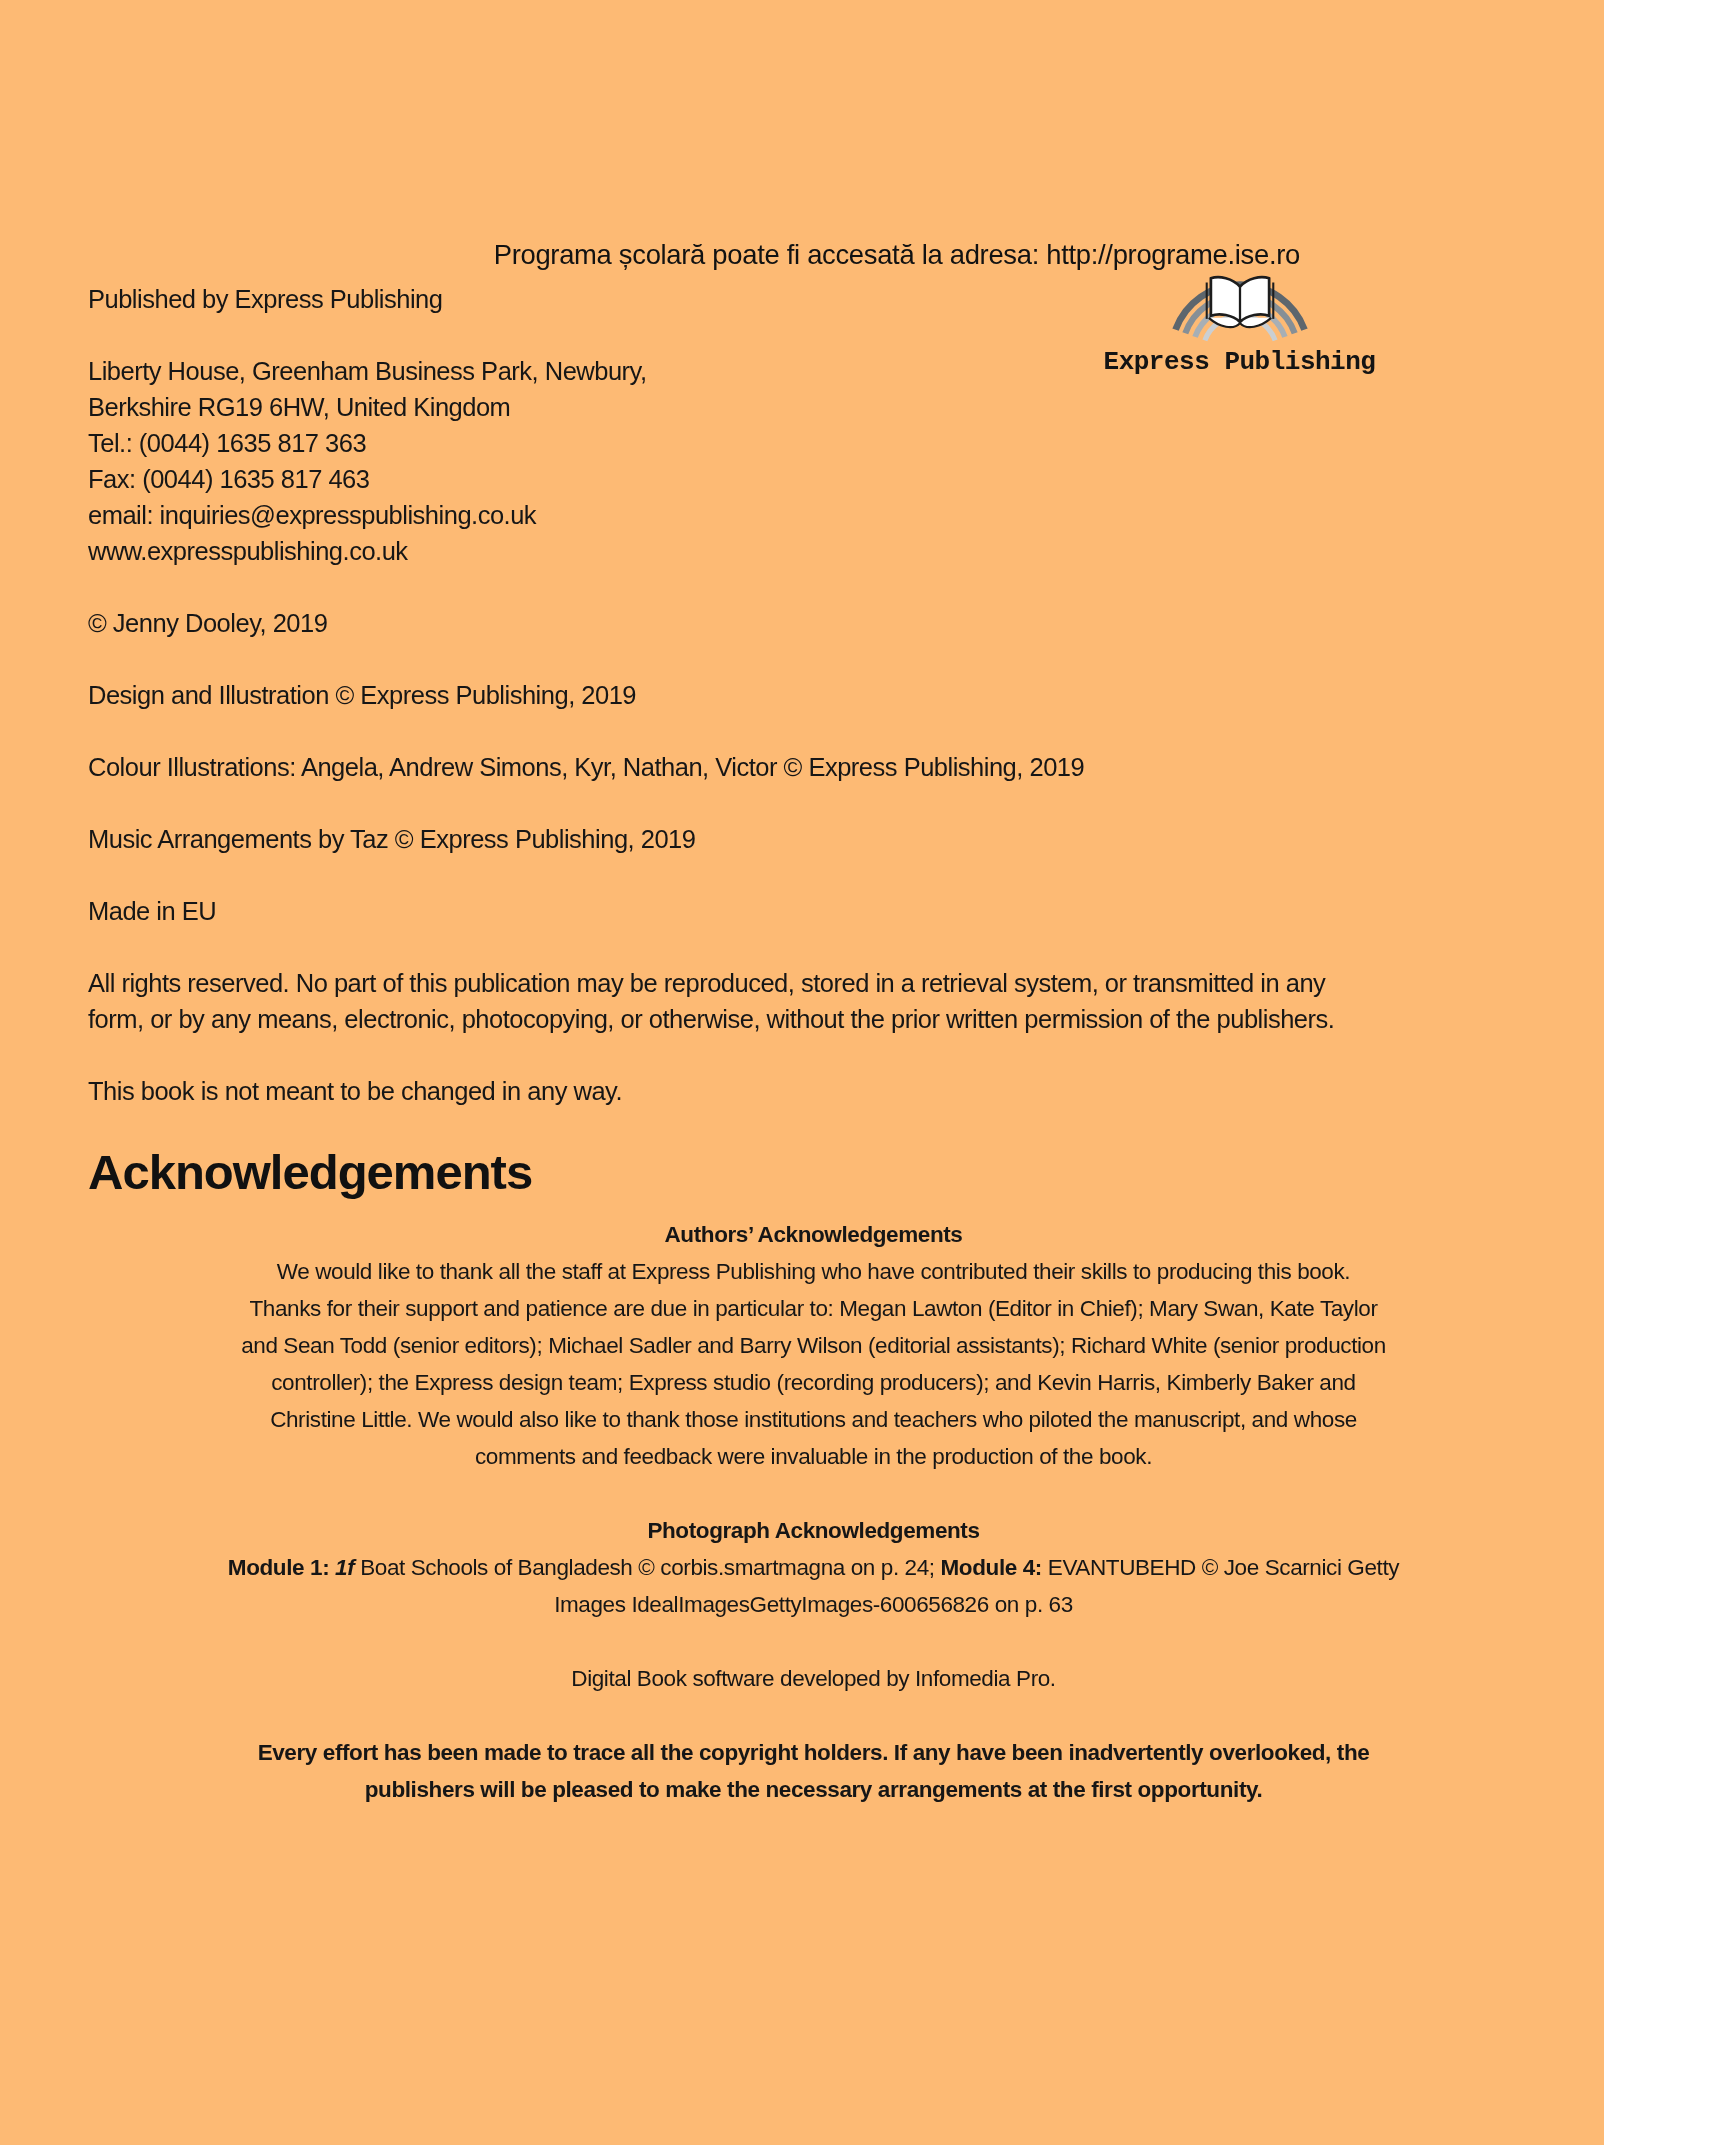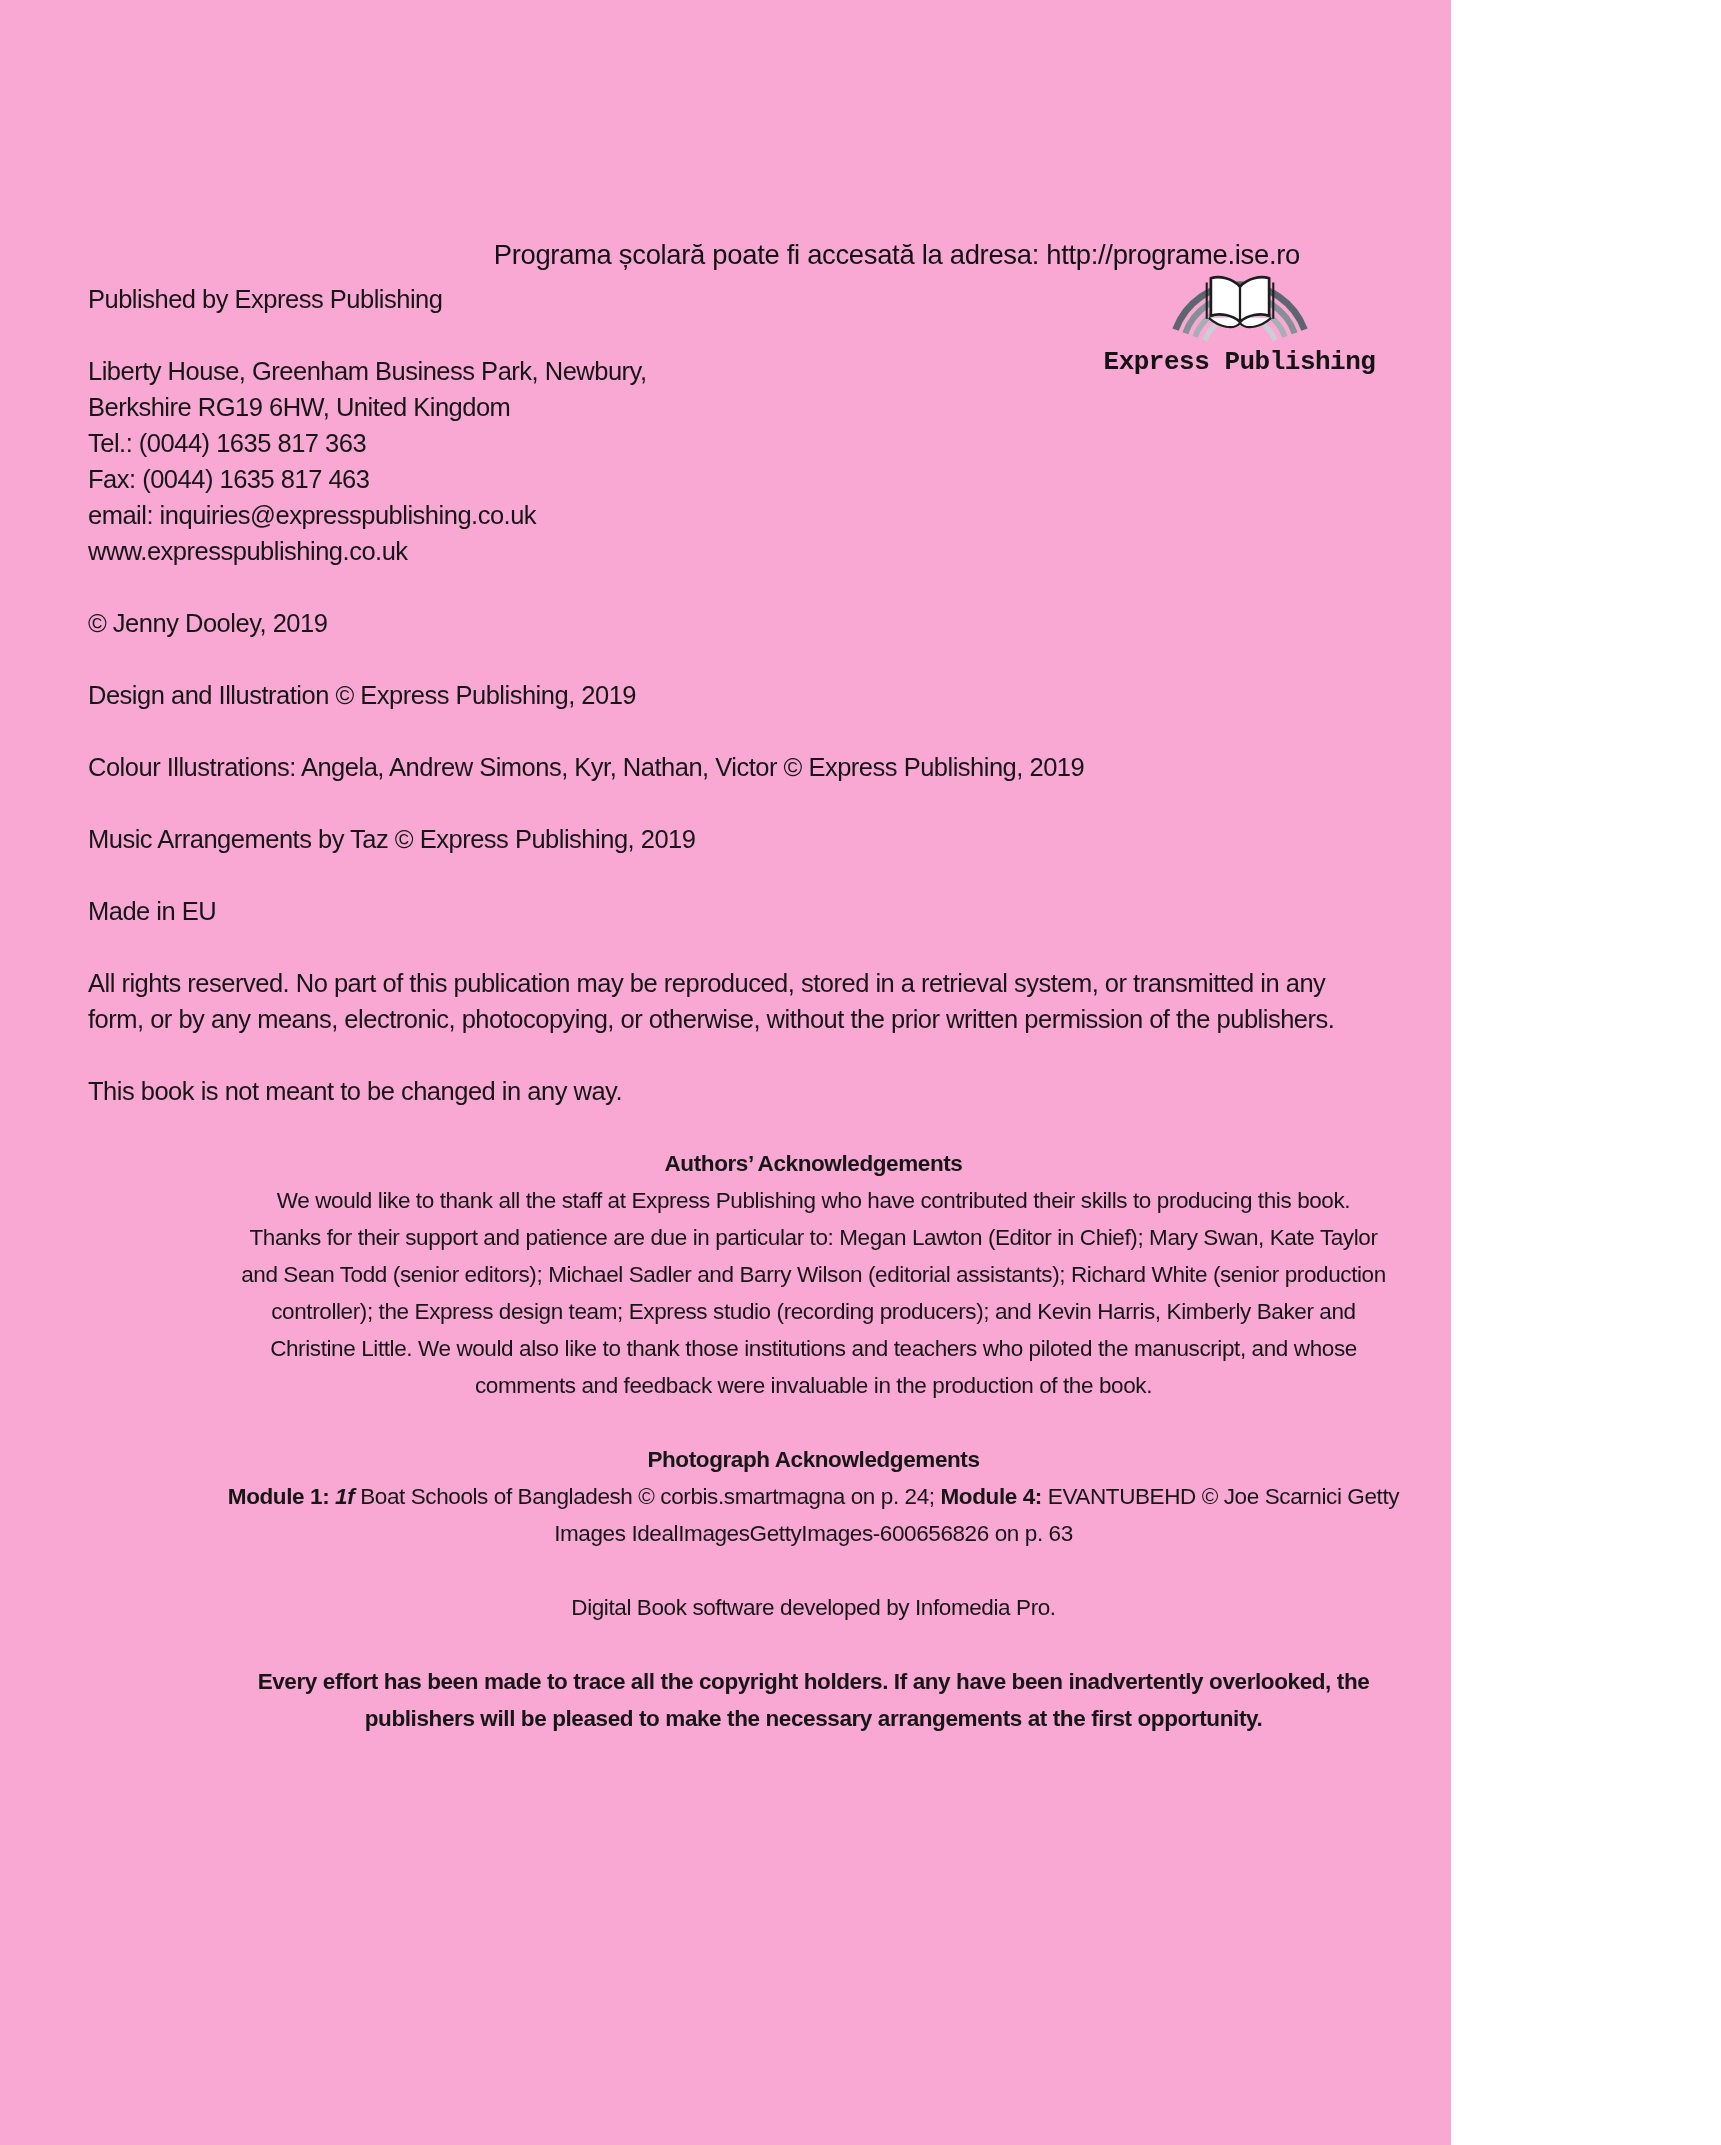--- a/index.html
+++ b/index.html
@@ -1,19 +1,19 @@
 <!DOCTYPE html>
 <html><head>
 <meta charset="utf-8">
 <style>
   html,body { margin:0; padding:0; background:#ffffff; }
   .page {
     position:relative;
-    width:1451px; height:2146px;
-    background:#f9a8d4;
+    width:1604px; height:2146px;
+    background:#fdba74;
     font-family:"Liberation Sans", sans-serif;
     color:#161616;
     overflow:hidden;
   }
   .program-notice {
     position:absolute;
     top:238px; left:0; width:1300px;
     text-align:right;
     font-size:27.4px; line-height:33px;
     letter-spacing:-0.3px;
@@ -107,20 +107,21 @@
 
 
     <p>Made in EU</p>
 
     <p class="lines rights">All rights reserved. No part of this publication may be reproduced, stored in a retrieval system, or transmitted in any
 form, or by any means, electronic, photocopying, or otherwise, without the prior written permission of the publishers.</p>
 
     <p>This book is not meant to be changed in any way.</p>
 
 
+    <h1 class="ack-title">Acknowledgements</h1>
 
     <div class="ack-section">
 
       <p class="subhead">Authors’ Acknowledgements</p>
 
       <p class="lines">We would like to thank all the staff at Express Publishing who have contributed their skills to producing this book.
 Thanks for their support and patience are due in particular to: Megan Lawton (Editor in Chief); Mary Swan, Kate Taylor
 and Sean Todd (senior editors); Michael Sadler and Barry Wilson (editorial assistants); Richard White (senior production
 controller); the Express design team; Express studio (recording producers); and Kevin Harris, Kimberly Baker and
 Christine Little. We would also like to thank those institutions and teachers who piloted the manuscript, and whose

